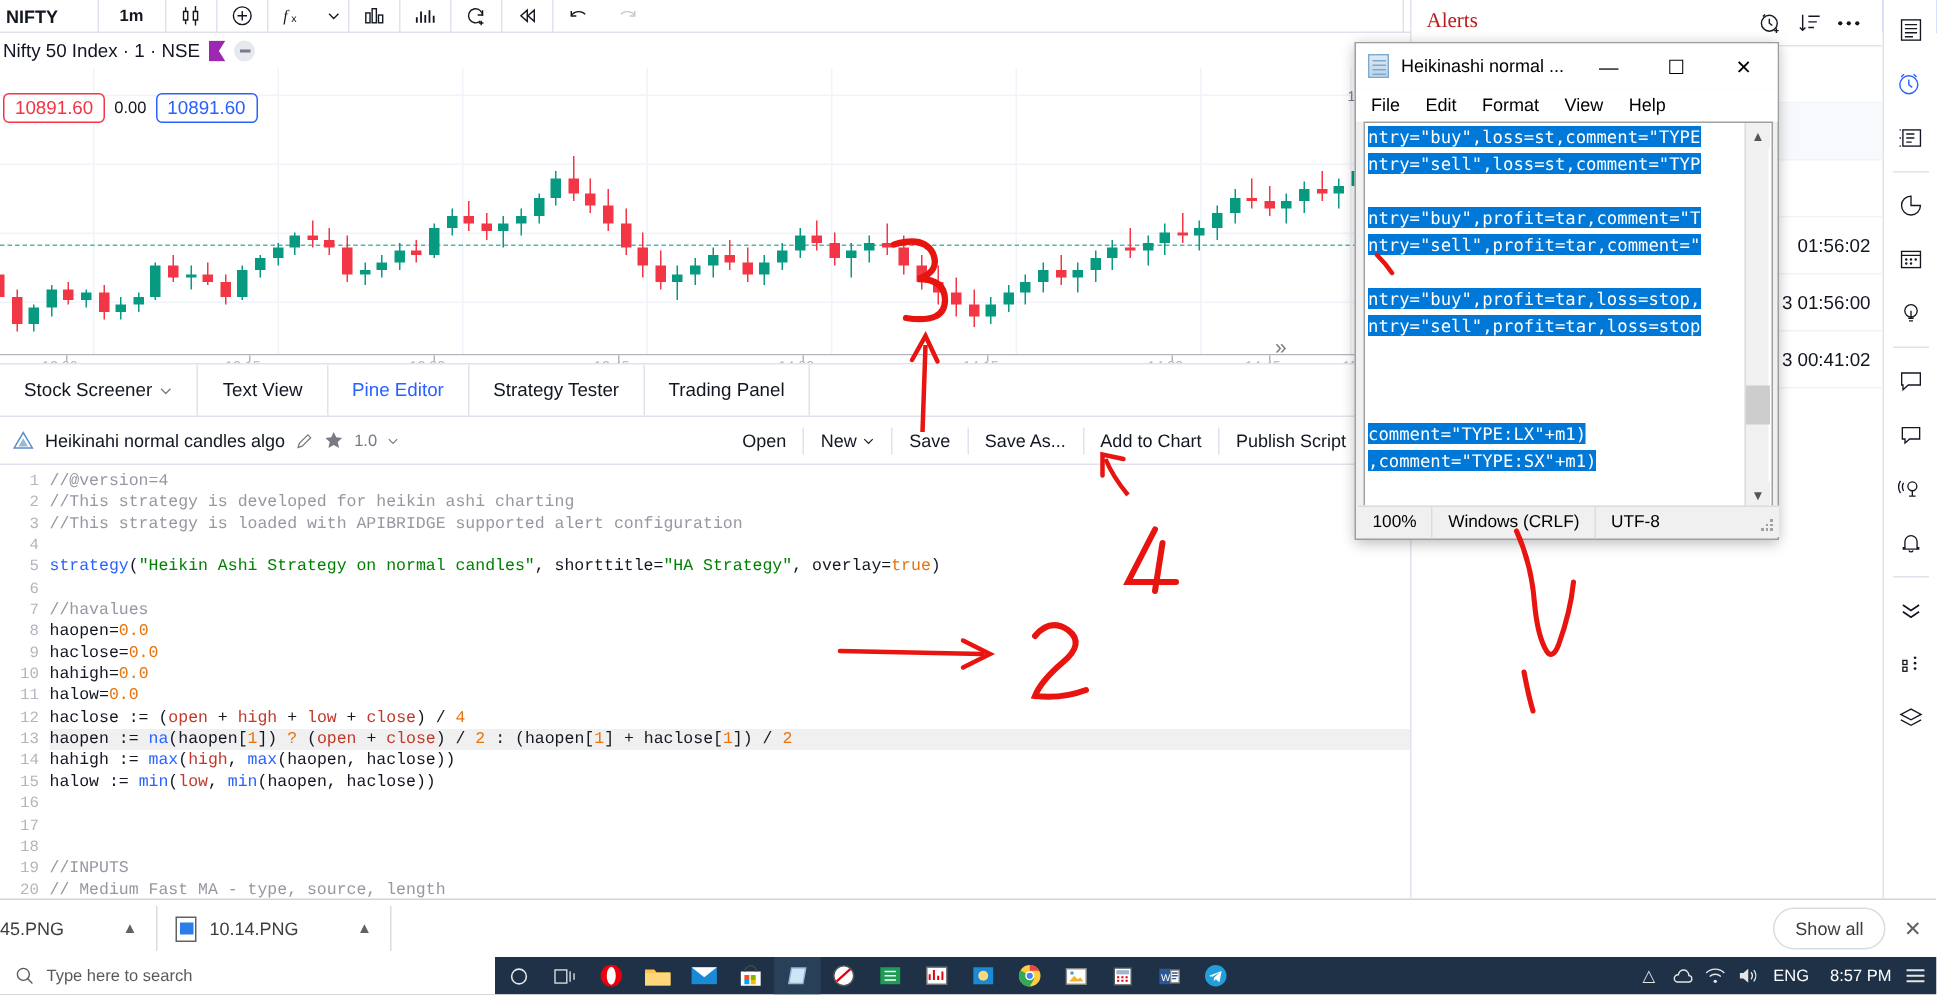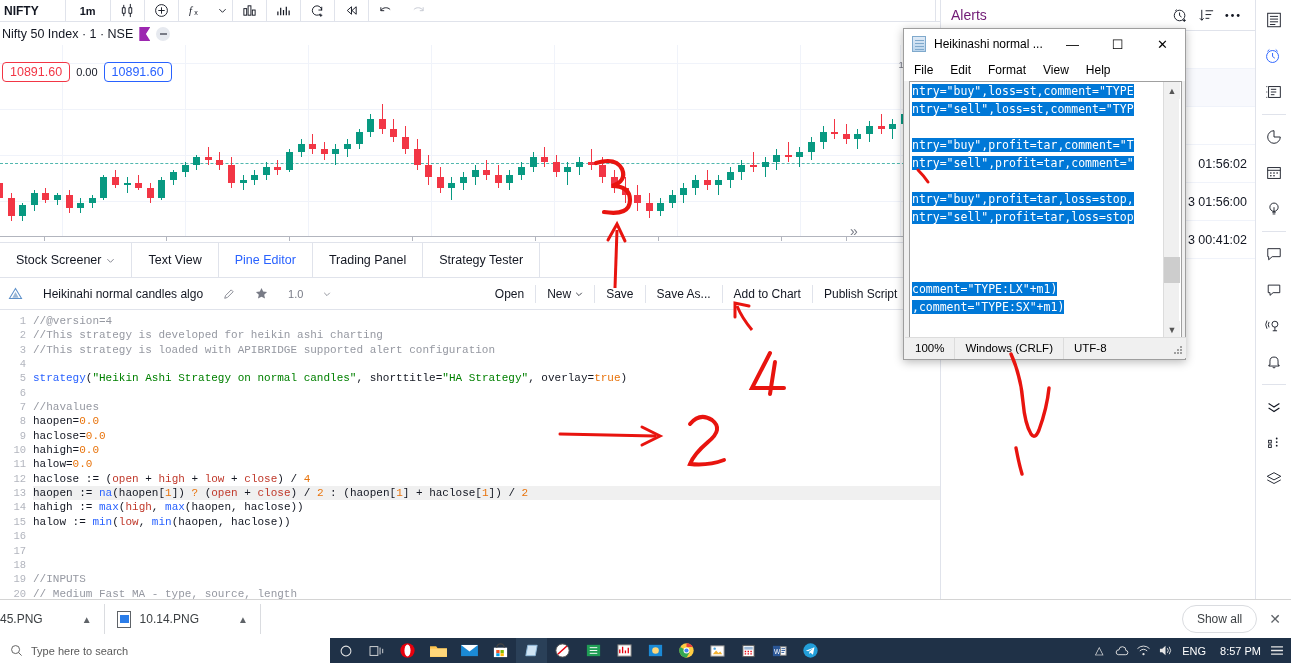--- a/index.html
+++ b/index.html
@@ -102,21 +102,21 @@
   .tab.active{ color:#2962ff; }
   #tabs-filler{ flex:1; }
   #tabs-minimize{ width:30px; display:flex; align-items:center; justify-content:center; color:#131722;}
 
   
   #pine-header{
     position:absolute; left:0; top:278px; width:940px; height:32px;
     background:#fff; border-bottom:1px solid #e0e3eb;
     display:flex; align-items:center; font-size:12px;
   }
-  #pine-title{ display:flex; align-items:center; gap:20px; padding-left:8px; }
+  #pine-title{ display:flex; align-items:center; gap:7px; padding-left:8px; }
   #pine-actions{ margin-left:auto; display:flex; align-items:center; }
   .pa{ padding:0 11px; color:#131722; border-left:1px solid #e0e3eb; height:18px;
        display:flex; align-items:center; white-space:nowrap;}
   .pa:first-child{ border-left:none; }
   .ver{ color:#787b86; font-size:11px; }
 
   
   #code-wrap{
     position:absolute; left:0; top:311px; width:940px; height:288px;
     background:#fff; overflow:hidden;
@@ -180,21 +180,21 @@
       radial-gradient(circle 1px at 2px 8px,#a0a0a0 99%,transparent),
       radial-gradient(circle 1px at 5px 8px,#a0a0a0 99%,transparent),
       radial-gradient(circle 1px at 8px 8px,#a0a0a0 99%,transparent);}
 
   
   #alerts-panel{
     position:absolute; left:940px; top:0; width:315px; height:599px;
     background:#fff; border-left:1px solid #e0e3eb;
   }
   #alerts-head{ height:30px; display:flex; align-items:center; padding:0 10px; }
-  #alerts-title{ font-size:14px; color:#701a75; flex:1; }
+  #alerts-title{ font-size:14px; color:#b91c1c; flex:1;font-family:Liberation Serif, serif; }
   .ah-icon{ width:26px; height:22px; display:flex; align-items:center; justify-content:center;
     color:#131722; }
   #alerts-sep{ height:1px; background:#e0e3eb; }
   .alert-row{
     height:38px; display:flex; align-items:center; padding:0 8px;
     font-size:12.5px; color:#131722; border-bottom:1px solid #f0f3fa;
   }
   .alert-row.sel{ background:#f8f9fd; }
   .a-name{ width:72px; white-space:nowrap; overflow:hidden; }
   .a-desc{ flex:1; white-space:nowrap; overflow:hidden; }
@@ -749,24 +749,24 @@
         <path d="M1.5 3.5L5 7l3.5-3.5" stroke="#787b86" fill="none"></path>
       </svg>
   </div>
   <div class="tab">
       <span>Text View</span>
     </div>
   <div class="tab active">
       <span>Pine Editor</span>
     </div>
   <div class="tab">
-      <span>Trading Panel</span>
+      <span>Strategy Tester</span>
     </div>
   <div class="tab">
-      <span>Strategy Tester</span>
+      <span>Trading Panel</span>
     </div>
   <div id="tabs-filler"></div>
   <div id="tabs-minimize">
     <svg width="13" height="3" viewBox="0 0 14 3">
         <path d="M1 1.5h12" stroke="#131722" stroke-width="1.4"></path>
       </svg>
   </div>
 </div>
 
 <div id="pine-header">

